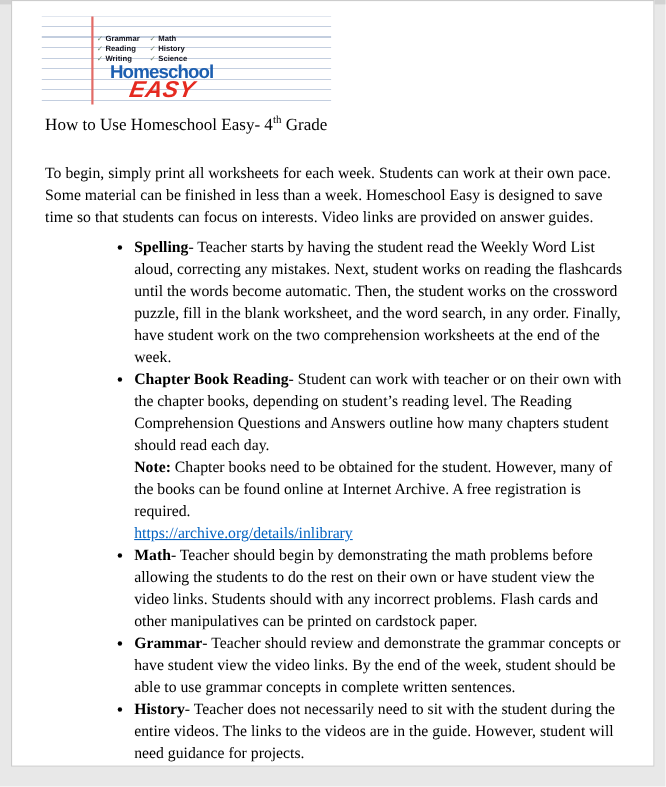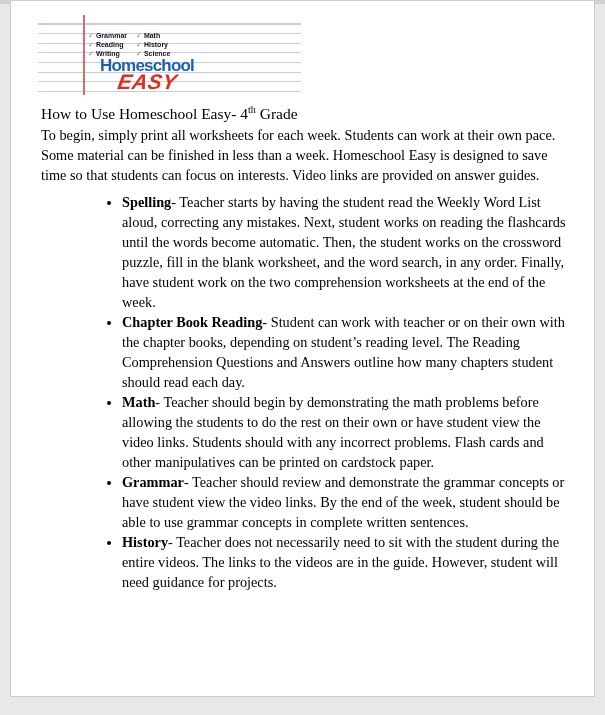--- a/index.html
+++ b/index.html
@@ -59,21 +59,21 @@
     color: #e52a20; line-height: 21px; letter-spacing: 0.5px;
   }
   
   .doc-title {
     margin-top: 4px;
     font-size: 15.5px; font-weight: normal; color: #000;
     line-height: 21px;
   }
   .doc-title sup { font-size: 10px; }
   .intro {
-    margin-top: 1px;
+    margin-top: 24px;
     font-size: 14.3px; line-height: 20px; color: #000;
     width: 526px;
   }
   ul.instructions {
     margin-top: 7px;
     padding-left: 35px;
     width: 526px;
     list-style: disc outside;
   }
   ul.instructions li {
@@ -110,19 +110,21 @@
   </div>
 
   <h1 class="doc-title"><span>How to Use Homeschool Easy- 4</span><sup>th</sup><span> Grade</span></h1>
 
   <p class="intro">To begin, simply print all worksheets for each week. Students can work at their own pace.  Some material can be finished in less than a week.  Homeschool Easy is designed to save time so that students can focus on interests. Video links are provided on answer guides.</p>
 
   <ul class="instructions">
     <li><b>Spelling</b><span>- Teacher starts by having the student read the Weekly Word List aloud, correcting any mistakes.  Next, student works on reading the flashcards until the words become automatic.  Then, the student works on the crossword puzzle, fill in the blank worksheet, and the word search, in any order.  Finally, have student work on the two comprehension worksheets at the end of the week.</span></li>
     <li>
       <div><b>Chapter Book Reading</b><span>- Student can work with teacher or on their own with the chapter books, depending on student’s reading level.  The Reading Comprehension Questions and Answers outline how many chapters student should read each day.</span></div>
+      <div><b>Note:</b><span> Chapter books need to be obtained for the student. However, many of the books can be found online at Internet Archive.  A free registration is required.</span></div>
+      <div><a href="#" class="archive-link">https://archive.org/details/inlibrary</a></div>
     </li>
     <li><b>Math</b><span>- Teacher should begin by demonstrating the math problems before allowing the students to do the rest on their own or have student view the video links.  Students should with any incorrect problems.  Flash cards and other manipulatives can be printed on cardstock paper.</span></li>
     <li><b>Grammar</b><span>- Teacher should review and demonstrate the grammar concepts or have student view the video links.  By the end of the week, student should be able to use grammar concepts in complete written sentences.</span></li>
     <li><b>History</b><span>- Teacher does not necessarily need to sit with the student during the entire videos.  The links to the videos are in the guide.  However, student will need guidance for projects.</span></li>
   </ul>
 
 </div>
 
 </body></html>

